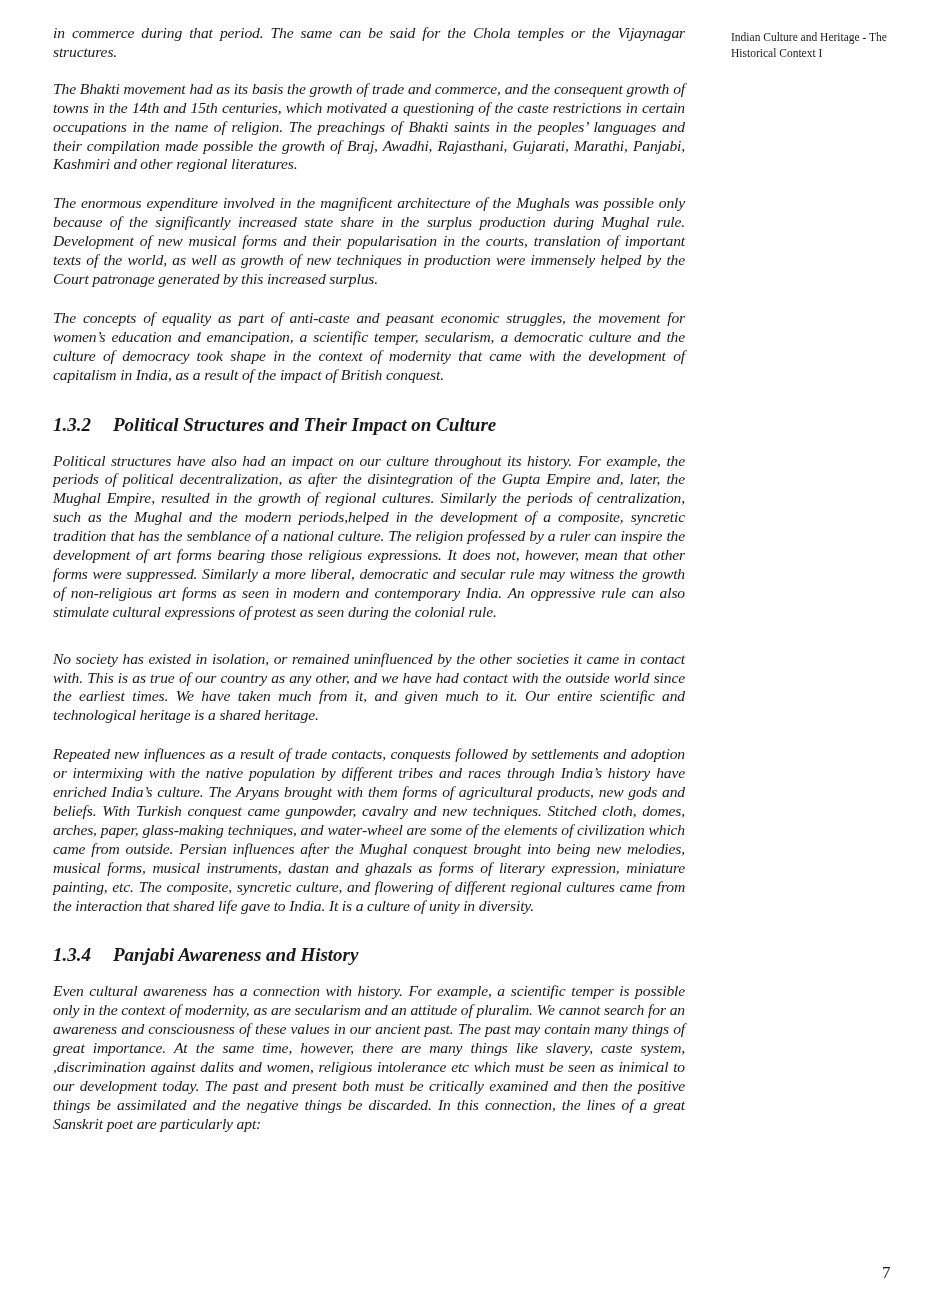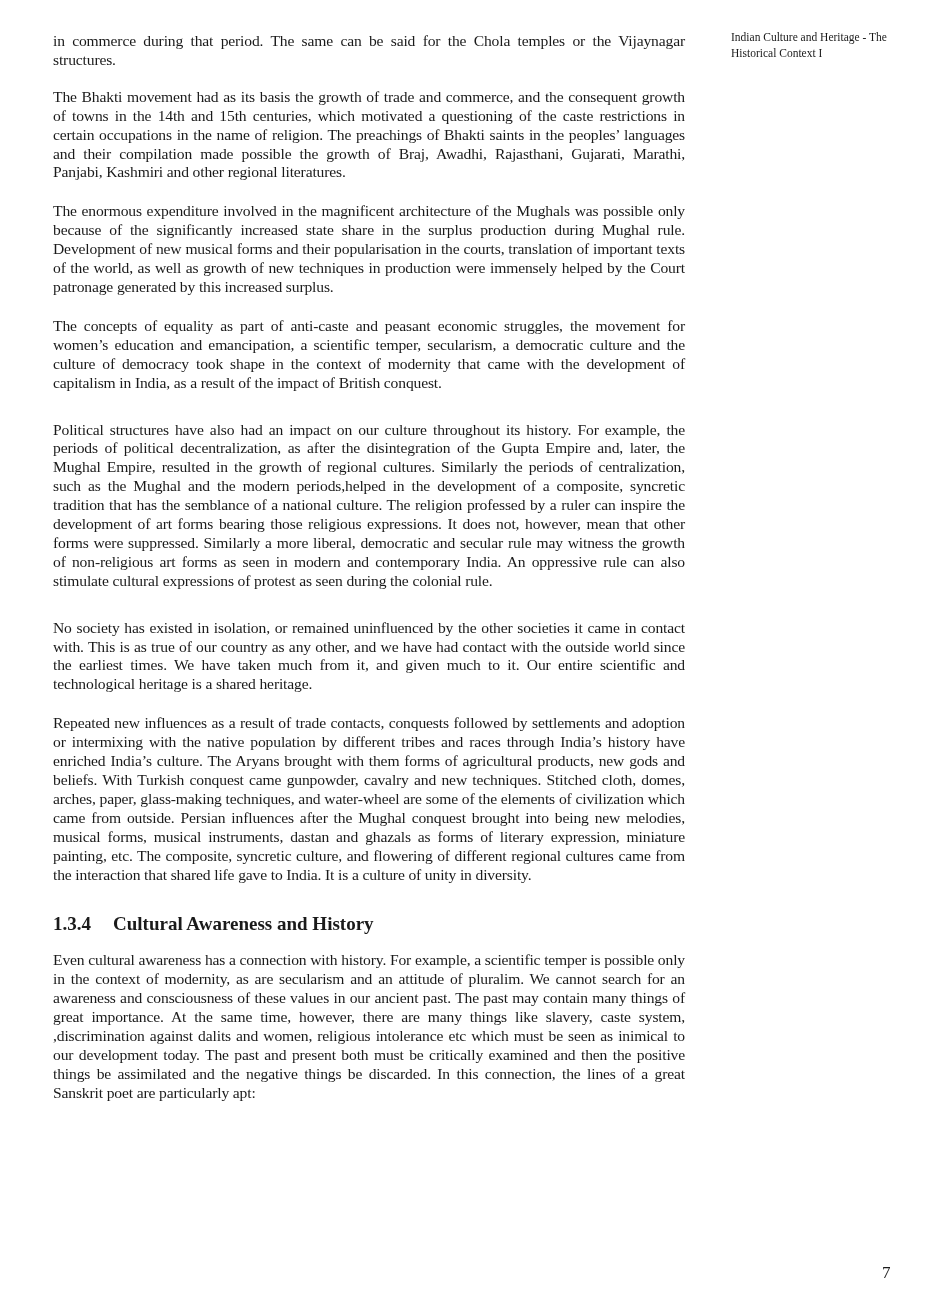--- a/index.html
+++ b/index.html
@@ -1,38 +1,41 @@
 <!DOCTYPE html>
 <html><head>
 <meta charset="utf-8">
 <style>
   html, body { margin:0; padding:0; background:#ffffff; }
   body { width:943px; height:1303px; position:relative; overflow:hidden; color:#1a1a1a; font-family:"Liberation Serif", serif; }
-  .main { position:absolute; left:53px; top:32px; width:632px; }
+  .main { position:absolute; left:53px; top:24px; width:632px;font-style:italic; }
   .para { font-size:15.6px; line-height:18.9px; text-align:justify; margin:0 0 20px 0; letter-spacing:-0.15px; }
   .heading { font-size:19px; font-weight:bold; margin:0 0 15px 0; line-height:24px; }
   .heading .num { display:inline-block; width:60px; }
   .sidebar { position:absolute; left:731px; top:30px; width:200px; font-size:11.5px; font-weight:normal; line-height:15.5px; }
   .pageno { position:absolute; left:882px; top:1263px; font-size:17px; }
 </style>
 </head>
 <body>
 
 <div class="sidebar">Indian Culture and Heritage - The Historical Context I</div>
 
 <div class="main">
   <p class="para" style="margin-bottom:18px">in commerce during that period.  The same can be said for the Chola temples or the Vijaynagar structures.</p>
   <p class="para">The Bhakti movement had as its basis the growth of trade and commerce, and the consequent growth of towns in the 14th and 15th  centuries, which motivated a questioning of the caste restrictions in certain occupations in the name of religion.  The preachings of Bhakti saints in the peoples’ languages and their compilation made possible the growth of Braj, Awadhi, Rajasthani, Gujarati, Marathi, Panjabi, Kashmiri and other regional literatures.</p>
   <p class="para">The enormous expenditure involved in the magnificent architecture of the Mughals was possible only because of the significantly increased state share in the surplus production during Mughal rule.  Development of new  musical forms and their popularisation in the courts, translation of important texts of the world, as well as growth of new techniques in production were immensely helped by the Court patronage generated by this increased surplus.</p>
   <p class="para" style="margin-bottom:28px">The concepts of equality as part of anti-caste and peasant economic struggles, the movement for women’s education and emancipation, a scientific temper, secularism, a democratic culture and the culture of democracy took shape  in the context of modernity that came with the development of capitalism in India, as a result of the impact of British conquest.</p>
 
+  <div class="heading">
+    <span class="num">1.3.2</span><span>Political Structures and Their Impact on Culture</span>
+  </div>
   <p class="para" style="margin-bottom:28px">Political structures have also had an impact on our culture throughout its history.  For example, the periods of political decentralization, as after the disintegration of the Gupta Empire and,  later, the Mughal Empire, resulted in the growth  of regional cultures. Similarly the  periods  of centralization, such as the Mughal and the modern periods,helped  in the development of a  composite, syncretic tradition that has the semblance of a national culture. The religion professed by a ruler can inspire the development of art forms bearing those religious  expressions.  It does not, however, mean that other forms were suppressed. Similarly a more liberal, democratic and secular rule may witness the growth of non-religious art forms as seen in modern and contemporary India.  An oppressive rule can also stimulate cultural expressions of protest as seen during the colonial rule.</p>
 
   <p class="para">No society has existed in isolation, or  remained uninfluenced by the other societies it came in contact with.  This is as true of our country as any other, and we have  had contact with the outside world since the earliest times.  We have taken much from it, and given much to it. Our entire scientific and technological heritage is a shared heritage.</p>
   <p class="para" style="margin-bottom:28px">Repeated new influences as a result of trade contacts, conquests followed by settlements and adoption or intermixing with the native population  by different tribes and races through India’s history have enriched India’s culture.  The Aryans brought with them forms of agricultural products, new gods and beliefs.  With Turkish conquest came gunpowder, cavalry and new techniques.  Stitched cloth, domes, arches, paper, glass-making techniques, and water-wheel are some of the elements of civilization which came from outside.  Persian influences after the Mughal conquest brought into being new melodies, musical forms, musical instruments, dastan and ghazals as forms of literary expression, miniature painting, etc.  The composite, syncretic culture, and flowering of different regional cultures came from the interaction that shared life gave to India.  It is a culture of unity in diversity.</p>
 
   <div class="heading">
-    <span class="num">1.3.4</span><span>Cultural Awareness and History</span>
+    <span class="num">1.3.4</span><span>Panjabi Awareness and History</span>
   </div>
   <p class="para">Even cultural awareness has a connection with history.  For example, a scientific temper is possible only in the context of modernity, as are secularism and an attitude of pluralim.  We cannot search for an awareness and consciousness of these values in our ancient past.  The past may contain many things of great importance.  At the same time, however, there are many things like slavery, caste system, ,discrimination against dalits and women, religious intolerance etc which must be seen as inimical to our development today.  The past and present both must be critically examined and then the positive things be assimilated and the negative things be discarded.  In this connection, the lines of a great Sanskrit poet are particularly apt:</p>
 </div>
 
 <div class="pageno">7</div>
 
 </body></html>

